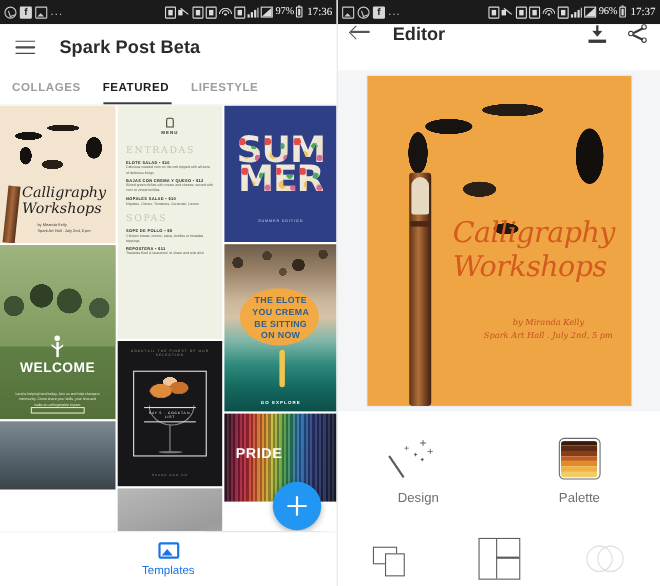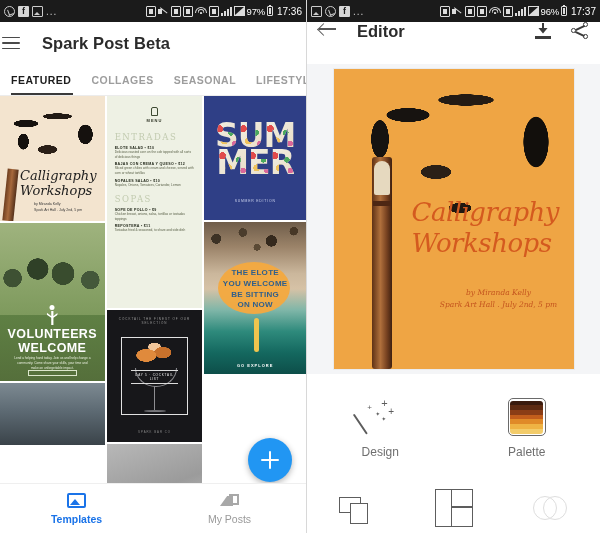--- a/index.html
+++ b/index.html
@@ -7,21 +7,21 @@
     font-family:"Liberation Sans", sans-serif; }
   .screens { display:flex; width:600px; height:533px; }
   .phone { position:relative; height:533px; overflow:hidden; background:#fff; }
   .phone.left { width:307px; border-right:1px solid #d8d8d8; }
   .phone.right { width:293px; }
 
   
   .statusbar { height:22px; background:#1b1b1b; color:#fff; display:flex;
     align-items:center; padding:0 4px; font-size:9px; }
   .sb-left { display:flex; align-items:center; gap:3px; flex:1; }
-  .sb-right { display:flex; align-items:center; gap:2px; }
+  .sb-right { display:flex; align-items:center; gap:2px;font-family:Liberation Serif, serif; }
   .sb-ico { width:11px; height:11px; display:inline-block; position:relative;
     opacity:.92; }
   .ico-wa { border-radius:50%; border:1.4px solid #dcdcdc; }
   .ico-wa:after { content:""; position:absolute; left:3px; top:2px; width:4px;
     height:5px; border-left:1.4px solid #dcdcdc; border-bottom:1.4px solid #dcdcdc;
     transform:rotate(-20deg); }
   .ico-fb { background:#e8e8e8; color:#1b1b1b; font-weight:bold; font-size:9px;
     line-height:11px; text-align:center; border-radius:1px; }
   .ico-img { border:1.3px solid #dcdcdc; border-radius:1px; }
   .ico-img:after { content:""; position:absolute; left:1px; bottom:1px;
@@ -52,21 +52,21 @@
     height:0; border-left:9px solid transparent; border-bottom:8px solid #dcdcdc; }
   .sb-pct { font-size:9.5px; letter-spacing:-.2px; }
   .sb-batt { width:6px; height:10px; border:1.2px solid #dcdcdc; border-radius:1px;
     position:relative; }
   .sb-batt:before { content:""; position:absolute; left:1px; right:1px; top:-2.5px;
     height:1.5px; background:#dcdcdc; }
   .sb-batt span { position:absolute; inset:1px; background:#dcdcdc; }
   .sb-time { font-size:10px; margin-left:2px;text-align:center; }
 
   
-  .appbar { height:42px; display:flex; align-items:center; padding:0 2px;
+  .appbar { height:42px; display:flex; align-items:center; padding:0 14px;
     background:#fff;text-align:right; }
   .hamburger { width:18px; height:13px; display:flex; flex-direction:column;
     justify-content:space-between; cursor:pointer; }
   .hamburger i { display:block; height:1.8px; background:#4a4a4a; border-radius:1px; }
   .app-title { font-size:16.5px; font-weight:bold; color:#2b2b2b; margin-left:22px;
     letter-spacing:.1px; }
 
   
   .tabs { height:32px; display:flex; align-items:stretch; background:#fff;
     position:relative; overflow:hidden; border-bottom:1px solid #ececec; }
@@ -257,21 +257,21 @@
     border-radius:1px; }
   .fab:before { left:13px; top:21px; width:18px; height:2.2px; }
   .fab:after { left:20.9px; top:13px; width:2.2px; height:18px; }
 
   
   .bottomnav { position:absolute; left:0; right:0; bottom:0; height:50px;
     background:#fff; display:flex; border-top:1px solid #efefef; }
   .navitem { flex:1; display:flex; flex-direction:column; align-items:center;
     justify-content:center; gap:5px; cursor:pointer; }
   .navitem .lab { font-size:10.5px; }
-  .navitem.active .lab { color:#1a73e8;font-weight:bold; }
+  .navitem.active .lab { color:#1a73e8; }
   .navitem.inactive .lab { color:#9a9a9a; }
   .nav-ico-tpl { width:19px; height:15px; border:2px solid #1a73e8;
     border-radius:2px; position:relative; }
   .nav-ico-tpl:after { content:""; position:absolute; left:1px; bottom:1px;
     border-left:5px solid transparent; border-right:5px solid transparent;
     border-bottom:6px solid #1a73e8; }
   .nav-ico-posts { width:19px; height:16px; position:relative; }
   .nav-ico-posts:before { content:""; position:absolute; left:0; top:4px;
     width:13px; height:10px; background:#a8a8a8;
     clip-path:polygon(0 100%,55% 0,100% 0,100% 100%); }
@@ -428,23 +428,22 @@
     <div class="appbar">
       <div class="hamburger">
           <i></i>
           <i></i>
           <i></i>
         </div>
       <div class="app-title">Spark Post Beta</div>
     </div>
 
     <div class="tabs">
+      <div class="tab">COLLAGES</div>
       <div class="tab active">FEATURED</div>
-      <div class="tab">COLLAGES</div>
-      <div class="tab">SEASONAL</div>
       <div class="tab">LIFESTYLE</div>
 
     </div>
 
     <div class="grid">
 
       <div class="col c1">
         <div class="card tpl-callig-cream">
           <div class="brush"></div>
           <div class="pen"></div>
@@ -455,21 +454,20 @@
           <div class="sub">
             <div>by Miranda Kelly</div>
             <div>Spark Art Hall . July 2nd, 5 pm</div>
           </div>
         </div>
 
         <div class="card tpl-vol">
           <div class="photo"></div>
           <div class="fig"></div>
           <div class="ttl">
-            <div>VOLUNTEERS</div>
             <div>WELCOME</div>
           </div>
           <div class="body">Lend a helping hand today. Join us and help change a community. Come share your skills, your time and make an unforgettable impact.</div>
           <div class="btn"></div>
         </div>
 
 
         <div class="card tpl-sil">
           
           
@@ -520,42 +518,41 @@
             <span class="L">R</span>
           </div>
           <div class="cap">SUMMER EDITION</div>
         </div>
 
         <div class="card tpl-beach">
           <div class="rocks"></div>
           <div class="sun"></div>
           <div class="txt">
             <div>THE ELOTE</div>
-            <div>YOU WELCOME</div>
+            <div>YOU CREMA</div>
             <div>BE SITTING</div>
             <div>ON NOW</div>
           </div>
           <div class="board"></div>
           <div class="go">GO EXPLORE</div>
         </div>
 
+        <div class="card tpl-pride">
+          <div class="t">PRIDE</div>
+        </div>
       </div>
     </div>
 
     <div class="fab"></div>
     <div class="homebar"></div>
 
     <div class="bottomnav">
       <div class="navitem active">
         <span class="nav-ico-tpl"></span>
         <span class="lab">Templates</span>
-      </div>
-      <div class="navitem inactive">
-        <span class="nav-ico-posts"></span>
-        <span class="lab">My Posts</span>
       </div>
     </div>
   </div>
 
   <div class="phone right">
 
     <div class="statusbar">
       <div class="sb-left">
         <span class="sb-ico ico-img"></span>
         <span class="sb-ico ico-wa"></span>

